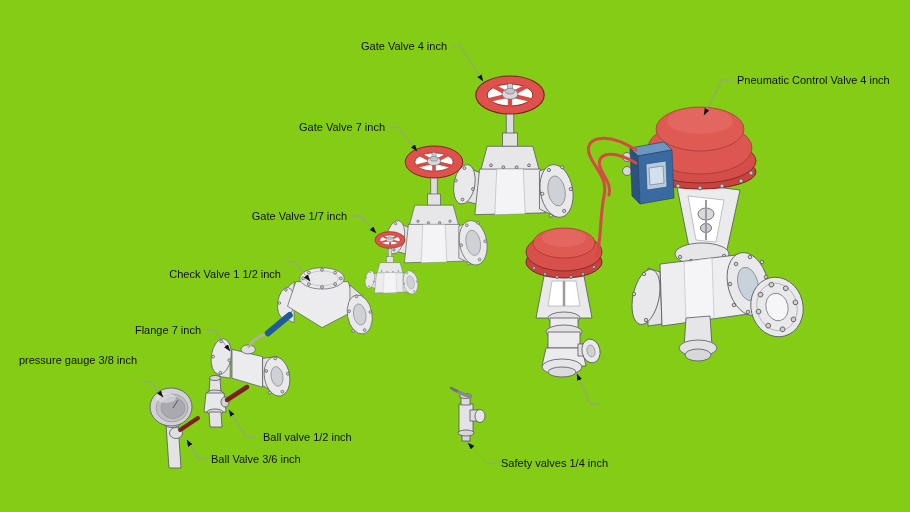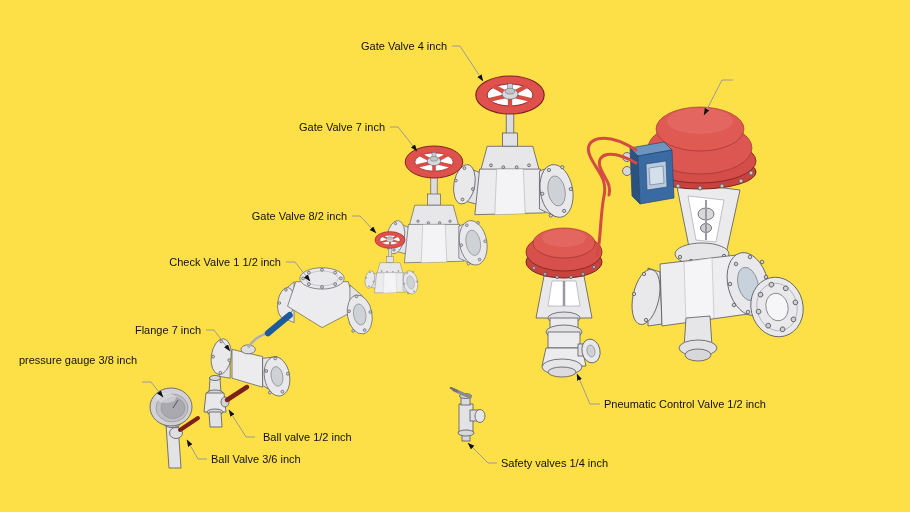--- a/index.html
+++ b/index.html
@@ -1,16 +1,16 @@
 <!DOCTYPE html>
 <html><head>
 <meta charset="utf-8">
 <style>
   html,body{margin:0;padding:0;background:#fff;}
-  .canvas{position:relative;width:910px;height:512px;background:#fde047;overflow:hidden;
+  .canvas{position:relative;width:910px;height:512px;background:#84cc16;overflow:hidden;
           font-family:"Liberation Sans", sans-serif;}
   .canvas svg{position:absolute;left:0;top:0;}
   .lbl{position:absolute;font-size:11px;line-height:14px;color:#111;white-space:nowrap;}
   .outline{stroke:#55565c;stroke-width:.8;}
 </style>
 </head>
 <body>
 
 <div class="canvas">
 
@@ -288,23 +288,23 @@
     <path d="M 206,330 h 8 L 230,351" marker-end="url(#arw)"></path>
     <path d="M 142,382 h 9 L 163,397" marker-end="url(#arw)"></path>
     <path d="M 255,437 h -9 L 229,410" marker-end="url(#arw)"></path>
     <path d="M 207,459 h -9 L 187,440" marker-end="url(#arw)"></path>
     <path d="M 497,463 h -9 L 468,443" marker-end="url(#arw)"></path>
     <path d="M 600,404 h -10 L 577,374" marker-end="url(#arw)"></path>
   </g>
 </svg>
 
 <div class="lbl" style="right:463px;top:39px">Gate Valve 4 inch</div>
+<div class="lbl" style="left:737px;top:73px">Pneumatic Control Valve 4 inch</div>
 <div class="lbl" style="right:525px;top:120px">Gate Valve 7 inch</div>
-<div class="lbl" style="right:563px;top:209px">Gate Valve 8/2 inch</div>
-<div class="lbl" style="right:629px;top:255px">Check Valve 1 1/2 inch</div>
+<div class="lbl" style="right:563px;top:209px">Gate Valve 1/7 inch</div>
+<div class="lbl" style="right:629px;top:267px">Check Valve 1 1/2 inch</div>
 <div class="lbl" style="right:709px;top:323px">Flange 7 inch</div>
 <div class="lbl" style="right:773px;top:353px">pressure gauge 3/8 inch</div>
 <div class="lbl" style="left:263px;top:430px">Ball valve 1/2 inch</div>
 <div class="lbl" style="left:211px;top:452px">Ball Valve 3/6 inch</div>
 <div class="lbl" style="left:501px;top:456px">Safety valves 1/4 inch</div>
-<div class="lbl" style="left:604px;top:397px">Pneumatic Control Valve 1/2 inch</div>
 
 </div>
 
 </body></html>

